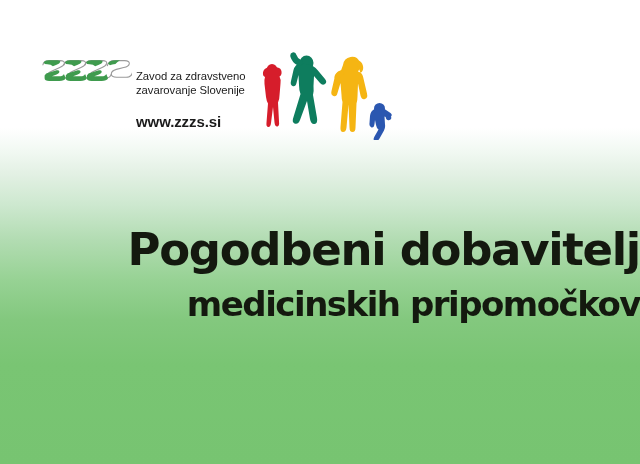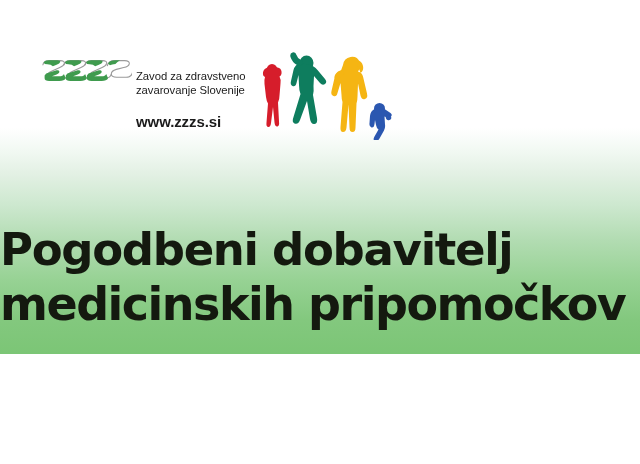--- a/index.html
+++ b/index.html
@@ -11,21 +11,21 @@
     width: 640px;
     height: 464px;
     overflow: hidden;
     font-family: "Liberation Sans", sans-serif;
     background: #ffffff;
   }
 
   .poster {
     position: relative;
     width: 640px;
-    height: 354px;
+    height: 464px;
     overflow: hidden;
     background: #fde047;
   }
 
   
   .bg-gradient {
     position: absolute;
     left: 0;
     top: 0;
     width: 640px;
@@ -100,35 +100,35 @@
     width: 140px;
     height: 88px;
   }
 
   
   .headline {
     position: absolute;
     left: 0;
     top: 222px;
     width: 640px;
-    text-align: left;
+    text-align: right;
     color: #14190f;
     font-family: "DejaVu Sans", sans-serif;
     font-weight: 700;
     font-size: 45px;
     line-height: 55px;
     letter-spacing: -1.3px;
   }
 
   .headline .line {
     display: block;
     white-space: nowrap;
   }
   .headline .line-2 {
-    font-size: 46px;
+    font-size: 34px;
     letter-spacing: -1.5px;
   }
 </style>
 </head>
 <body>
 
 <div class="poster">
 
   <div class="bg-gradient"></div>
 

